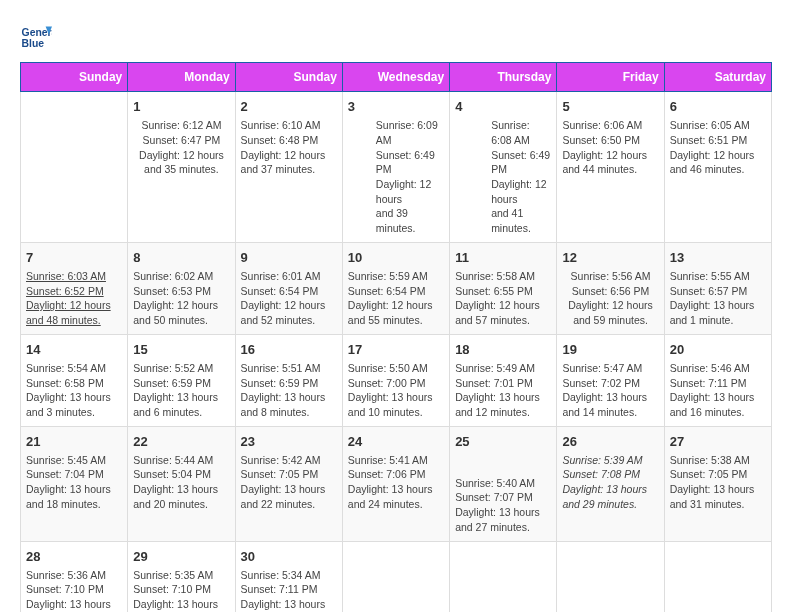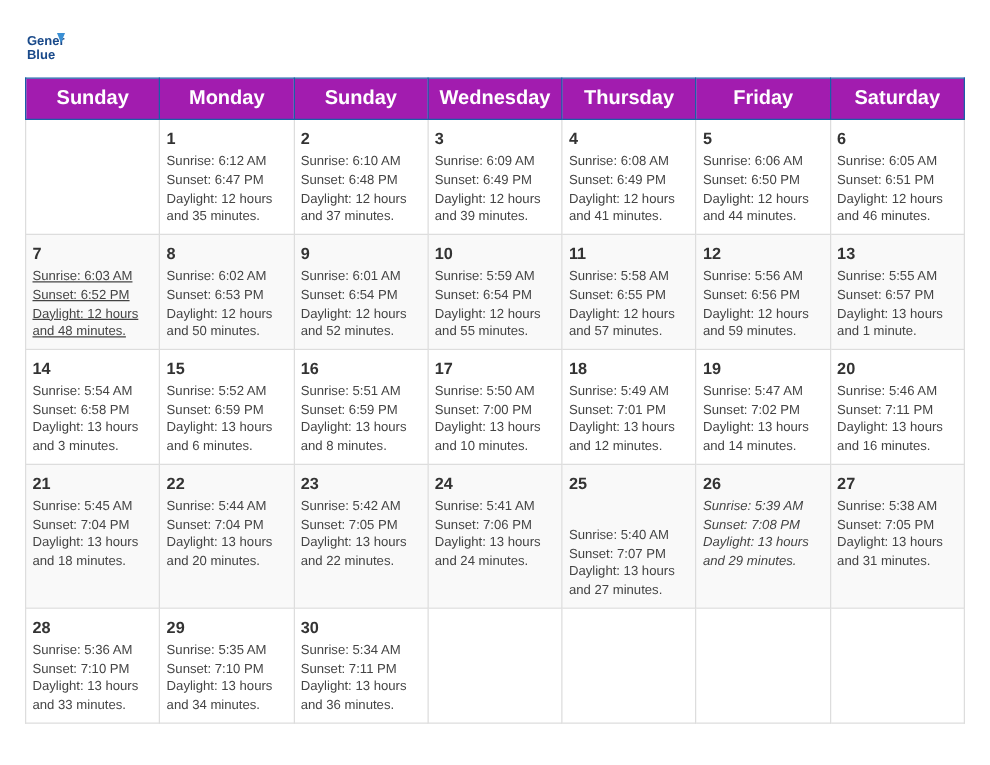--- a/index.html
+++ b/index.html
@@ -36,25 +36,25 @@
     .subtitle {
       font-size: 16px;
       color: #333;
     }
     table {
       width: 100%;
       border-collapse: collapse;
       font-size: 11px;
     }
     thead tr th {
-      background-color: #a21caf;
+      background-color: #d946ef;
       color: #fff;
       padding: 7px 5px;
-      text-align: center;
-      font-size: 16px;
+      text-align: right;
+      font-size: 12px;
       font-weight: bold;
       border: 1px solid #1a5fa8;
     }
     tbody tr td {
       vertical-align: top;
       padding: 6px 5px;
       border: 1px solid #ddd;
       color: #333;
       line-height: 1.4;
       background: #fff;
@@ -105,42 +105,42 @@
         <th>Thursday</th>
         <th>Friday</th>
         <th>Saturday</th>
       </tr>
   </thead>
   <tbody id="calendar-body">
   <tr>
         <td></td>
         <td>
           <span class="day-num">1</span>
-          <div class="cell-content" style="white-space: pre-line;">Sunrise: 6:12 AM
+          <div class="cell-content" style="white-space: pre-line; text-align: center;">Sunrise: 6:12 AM
 Sunset: 6:47 PM
 Daylight: 12 hours
 and 35 minutes.</div>
         </td>
         <td>
           <span class="day-num">2</span>
           <div class="cell-content" style="white-space: pre-line;">Sunrise: 6:10 AM
 Sunset: 6:48 PM
 Daylight: 12 hours
 and 37 minutes.</div>
         </td>
         <td>
           <span class="day-num">3</span>
-          <div class="cell-content" style="white-space: pre-line;">Sunrise: 6:09 AM
+          <div class="cell-content" style="white-space: pre-line; margin-left: 28px;">Sunrise: 6:09 AM
 Sunset: 6:49 PM
 Daylight: 12 hours
 and 39 minutes.</div>
         </td>
         <td>
           <span class="day-num">4</span>
-          <div class="cell-content" style="white-space: pre-line;">Sunrise: 6:08 AM
+          <div class="cell-content" style="white-space: pre-line; margin-left: 36px;">Sunrise: 6:08 AM
 Sunset: 6:49 PM
 Daylight: 12 hours
 and 41 minutes.</div>
         </td>
         <td>
           <span class="day-num">5</span>
           <div class="cell-content" style="white-space: pre-line;">Sunrise: 6:06 AM
 Sunset: 6:50 PM
 Daylight: 12 hours
 and 44 minutes.</div>
@@ -184,21 +184,21 @@
         </td>
         <td>
           <span class="day-num">11</span>
           <div class="cell-content" style="white-space: pre-line;">Sunrise: 5:58 AM
 Sunset: 6:55 PM
 Daylight: 12 hours
 and 57 minutes.</div>
         </td>
         <td>
           <span class="day-num">12</span>
-          <div class="cell-content" style="white-space: pre-line;">Sunrise: 5:56 AM
+          <div class="cell-content" style="white-space: pre-line; text-align: center;">Sunrise: 5:56 AM
 Sunset: 6:56 PM
 Daylight: 12 hours
 and 59 minutes.</div>
         </td>
         <td>
           <span class="day-num">13</span>
           <div class="cell-content" style="white-space: pre-line;">Sunrise: 5:55 AM
 Sunset: 6:57 PM
 Daylight: 13 hours
 and 1 minute.</div>
@@ -259,21 +259,21 @@
         <td>
           <span class="day-num">21</span>
           <div class="cell-content" style="white-space: pre-line;">Sunrise: 5:45 AM
 Sunset: 7:04 PM
 Daylight: 13 hours
 and 18 minutes.</div>
         </td>
         <td>
           <span class="day-num">22</span>
           <div class="cell-content" style="white-space: pre-line;">Sunrise: 5:44 AM
-Sunset: 7:04 PM
+Sunset: 5:04 PM
 Daylight: 13 hours
 and 20 minutes.</div>
         </td>
         <td>
           <span class="day-num">23</span>
           <div class="cell-content" style="white-space: pre-line;">Sunrise: 5:42 AM
 Sunset: 7:05 PM
 Daylight: 13 hours
 and 22 minutes.</div>
         </td>

